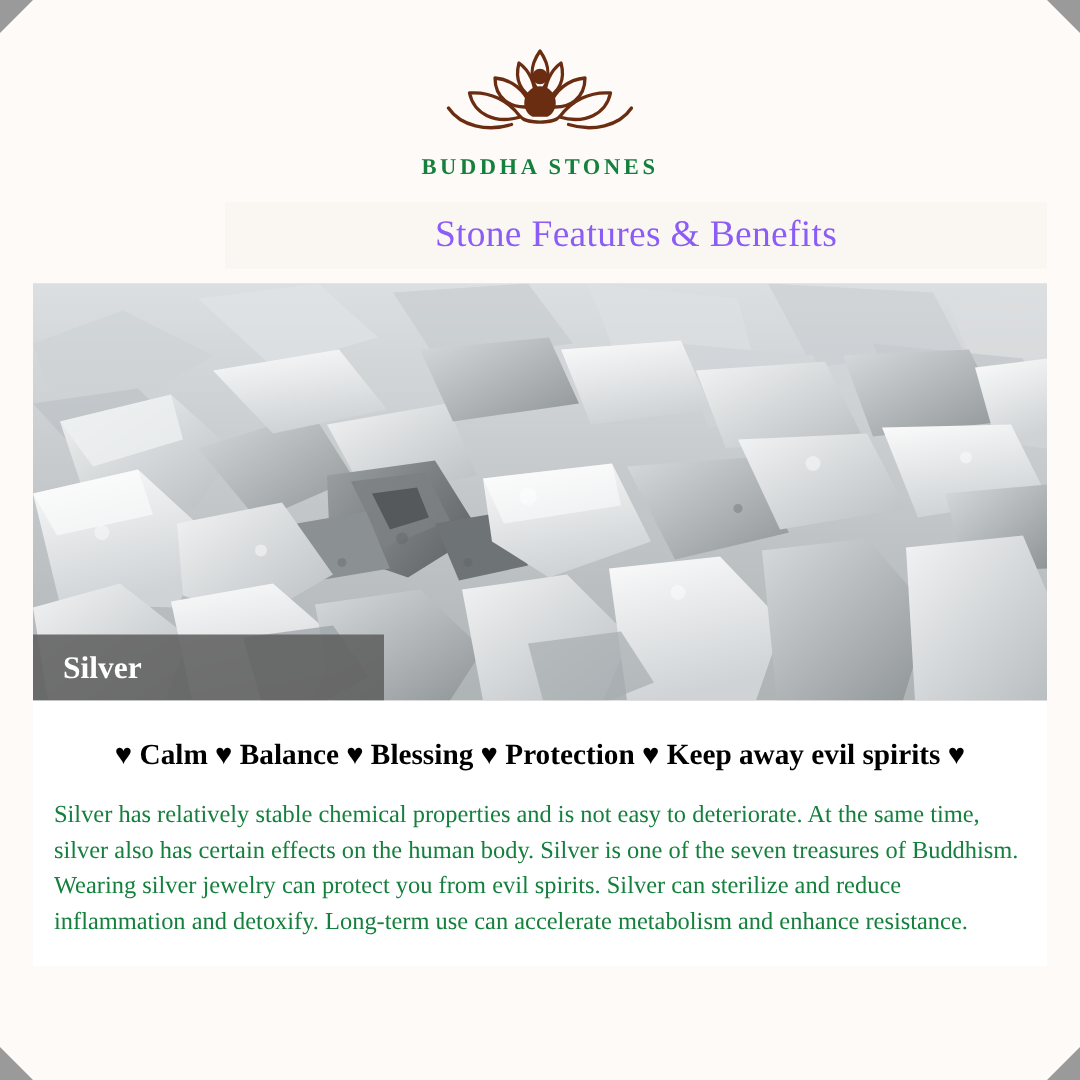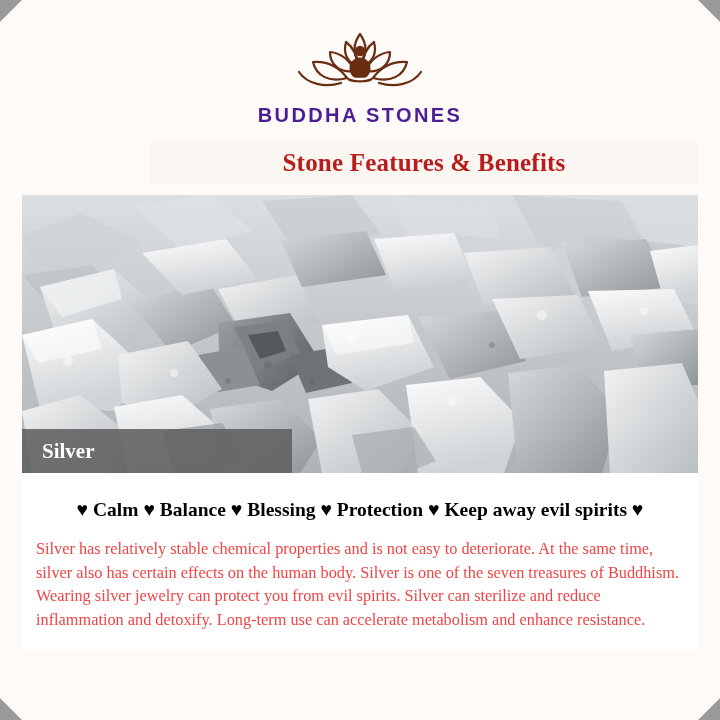--- a/index.html
+++ b/index.html
@@ -48,25 +48,25 @@
     padding-top: 26px;
     text-align: center;
   }
   .logo-mark {
     display: block;
     margin: 0 auto;
     width: 150px; height: 72px;
   }
   .brand-name {
     margin-top: 6px;
-    font-size: 20px;
+    font-size: 15px;
     letter-spacing: 2.4px;
     font-weight: 700;
-    color: #4c1d95;
-    font-family: Liberation Sans, sans-serif;
+    color: #15803d;
+    font-family: Liberation Serif, serif;
   }
 
   
   .title-bar {
     position: relative;
     margin: 14px 22px 0 150px;
     background: #faf6f1;
     height: 44px;
     display: flex;
     align-items: center;
@@ -75,40 +75,40 @@
   .title-bar::before {
     
     content: "";
     position: absolute;
     left: -128px; top: 0;
     width: 128px; height: 44px;
     background: #fdfaf7;
   }
   .title-text {
     font-size: 25px;
-    font-weight: 700;
-    color: #b91c1c;
+    font-weight: 400;
+    color: #8b5cf6;
     font-family: "Liberation Serif", serif;
     letter-spacing: 0.2px;
   }
 
   
   .hero {
     position: relative;
     margin: 10px 22px 0 22px;
     height: 278px;
     overflow: hidden;
     background: #cfd2d4;
   }
   .hero-canvas { display: block; width: 100%; height: 100%; }
 
   .stone-label {
     position: absolute;
     left: 0; bottom: 0;
-    width: 270px; height: 44px;
+    width: 234px; height: 44px;
     background: rgba(96,96,96,0.88);
     display: flex;
     align-items: center;
     padding-left: 20px;
   }
   .stone-label span {
     color: #ffffff;
     font-size: 21px;
     font-weight: 700;
     font-family: "Liberation Serif", serif;
@@ -127,21 +127,21 @@
     color: #000000;
     font-family: "Liberation Serif", serif;
     white-space: nowrap;
   }
 
   .desc {
     margin-top: 16px;
     padding: 0 4px;
     font-size: 16.3px;
     line-height: 1.45;
-    color: #ef4444;
+    color: #15803d;
     font-family: "Liberation Serif", serif;
     text-align: left;
   }
 </style>
 </head>
 <body>
 
 <div class="page">
 
   <div class="corner corner-tl"></div>

